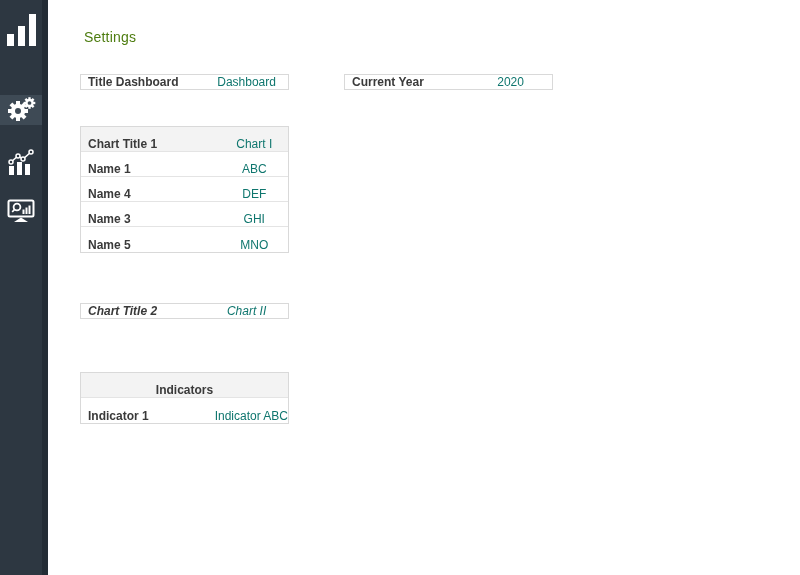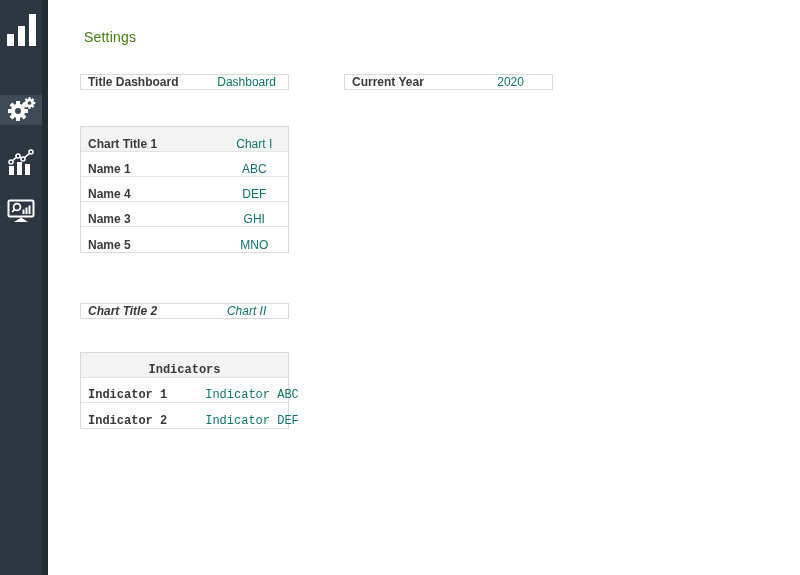--- a/index.html
+++ b/index.html
@@ -44,21 +44,21 @@
   }
   .kv-box.title-dashboard { left:80px;  top:74px; }
   .kv-box.current-year    { left:344px; top:74px; }
   .kv-box.chart2          { left:80px;  top:303px;font-style:italic; }
 
   .tbl {
     position:absolute; left:80px; width:209px;
     background:#fff; border:1px solid #d9d9d9;
   }
   .tbl.chart1     { top:126px; }
-  .tbl.indicators { top:352px;font-family:Liberation Mono, monospace; }
+  .tbl.indicators { top:372px; }
   .tbl-row {
     display:flex; align-items:flex-end; height:25px;
     border-bottom:1px solid #e4e4e4; background:#fff;gap:37px;
   }
   .tbl-row:last-child { border-bottom:none; }
   .tbl-row.head { background:#f3f3f3; }
   .tbl-row.head-center { background:#f3f3f3; justify-content:center; }
 
   .cell-label {
     width:60%; padding-left:7px;
@@ -192,19 +192,15 @@
   </div>
 
   <div class="tbl indicators">
     <div class="tbl-row head-center">
       <div class="cell-title-center">Indicators</div>
     </div>
     <div class="tbl-row">
       <div class="cell-label">Indicator 1</div>
       <div class="cell-value">Indicator ABC</div>
     </div>
-    <div class="tbl-row">
-      <div class="cell-label">Indicator 2</div>
-      <div class="cell-value">Indicator DEF</div>
-    </div>
   </div>
 
 </div>
 
 </body></html>

